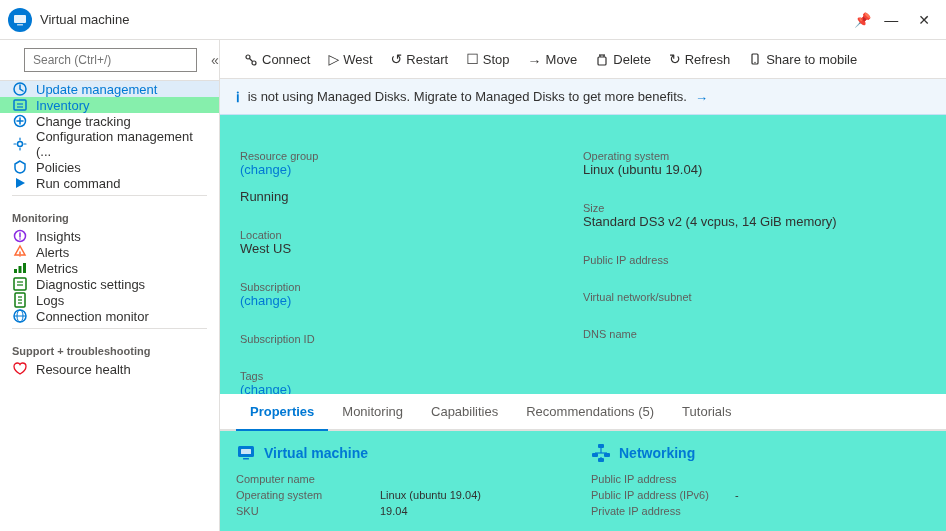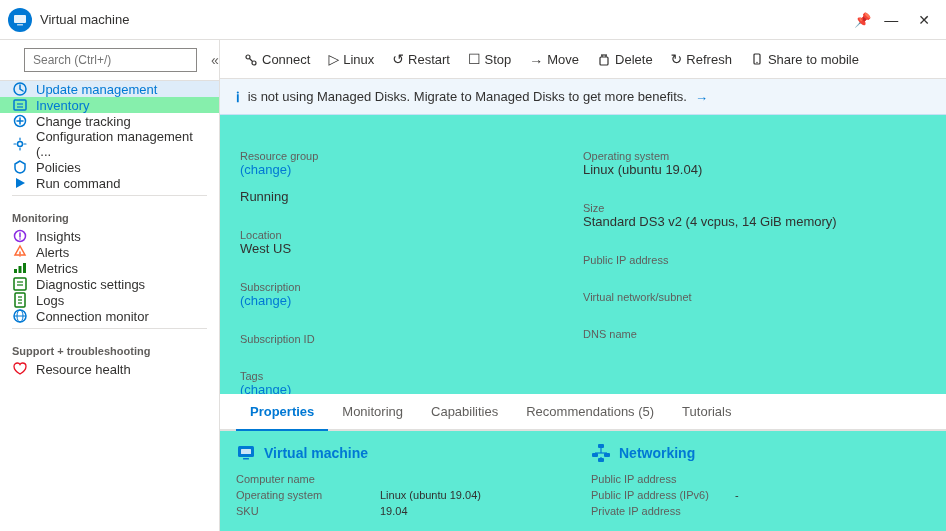--- a/index.html
+++ b/index.html
@@ -276,21 +276,21 @@
           <svg width="14" height="14" viewBox="0 0 14 14">
               <circle cx="4" cy="4" r="2" stroke="#323130" stroke-width="1.2" fill="none"></circle>
               <circle cx="10" cy="10" r="2" stroke="#323130" stroke-width="1.2" fill="none"></circle>
               <line x1="5.5" y1="5.5" x2="8.5" y2="8.5" stroke="#323130" stroke-width="1.2"></line>
             </svg>
         </span>
         <span>Connect</span>
       </button>
       <button class="toolbar-btn">
         <span class="tb-icon">▷</span>
-        <span>Linux</span>
+        <span>West</span>
       </button>
       <button class="toolbar-btn">
         <span class="tb-icon">↺</span>
         <span>Restart</span>
       </button>
       <button class="toolbar-btn">
         <span class="tb-icon">☐</span>
         <span>Stop</span>
       </button>
       <button class="toolbar-btn">

